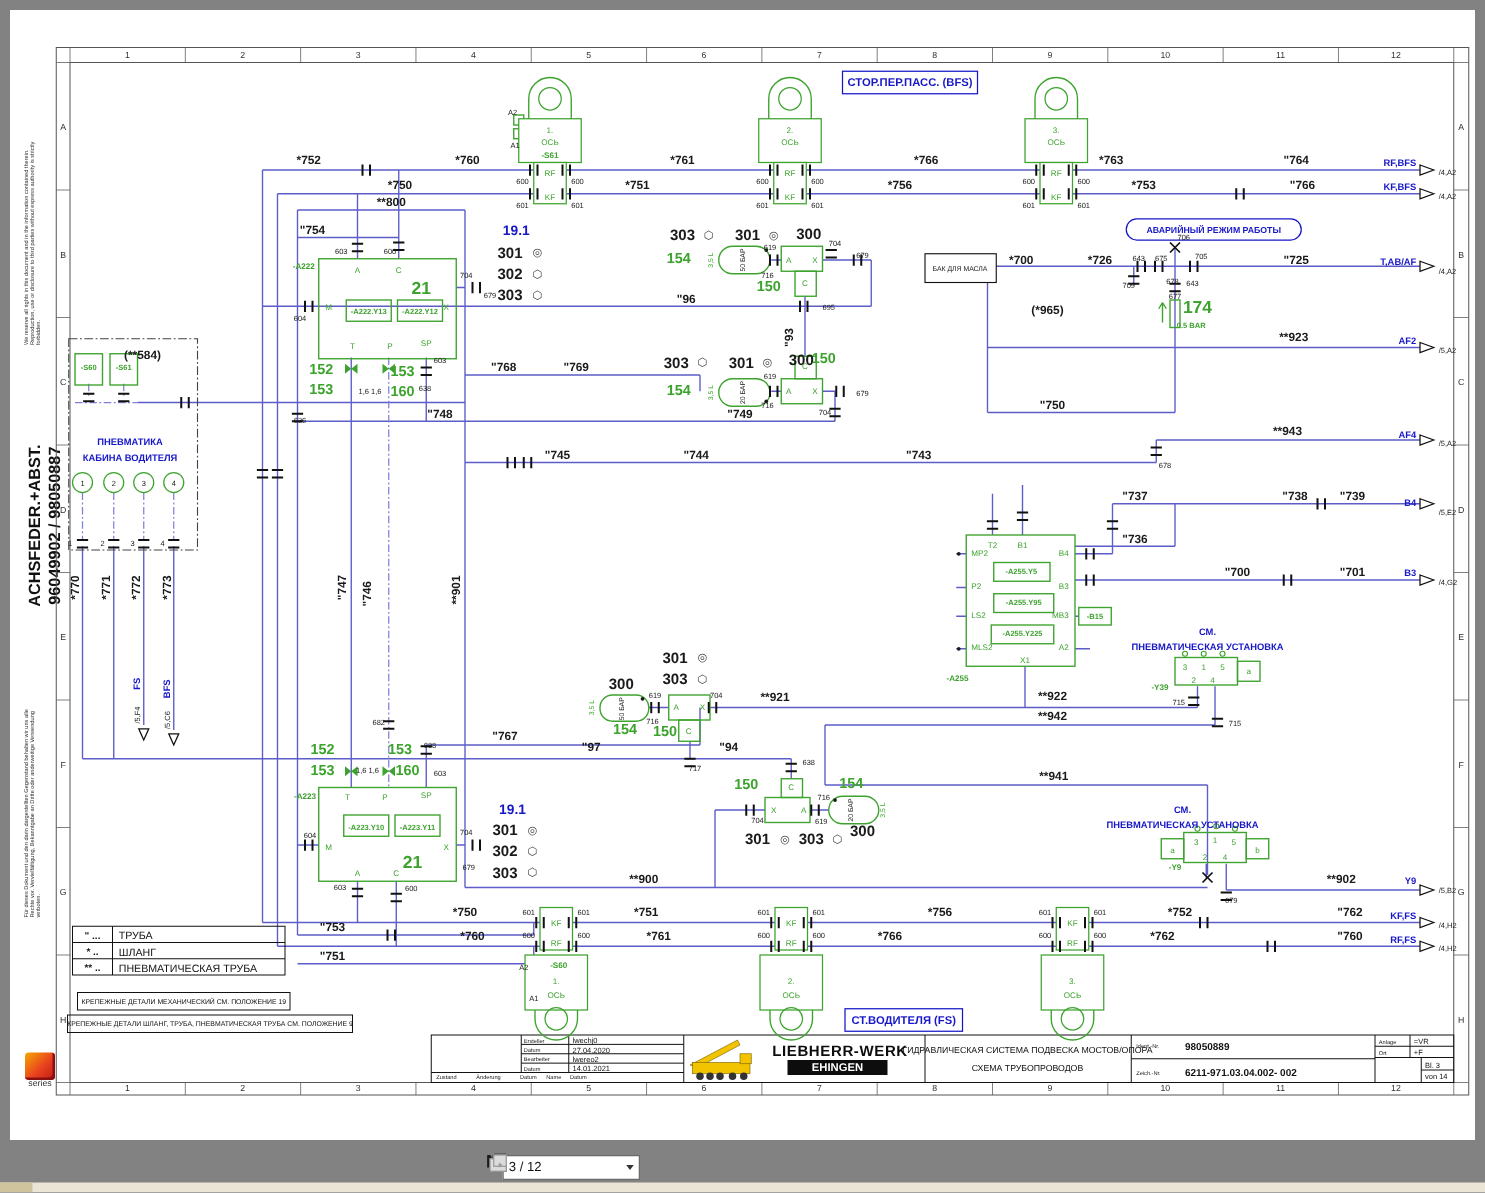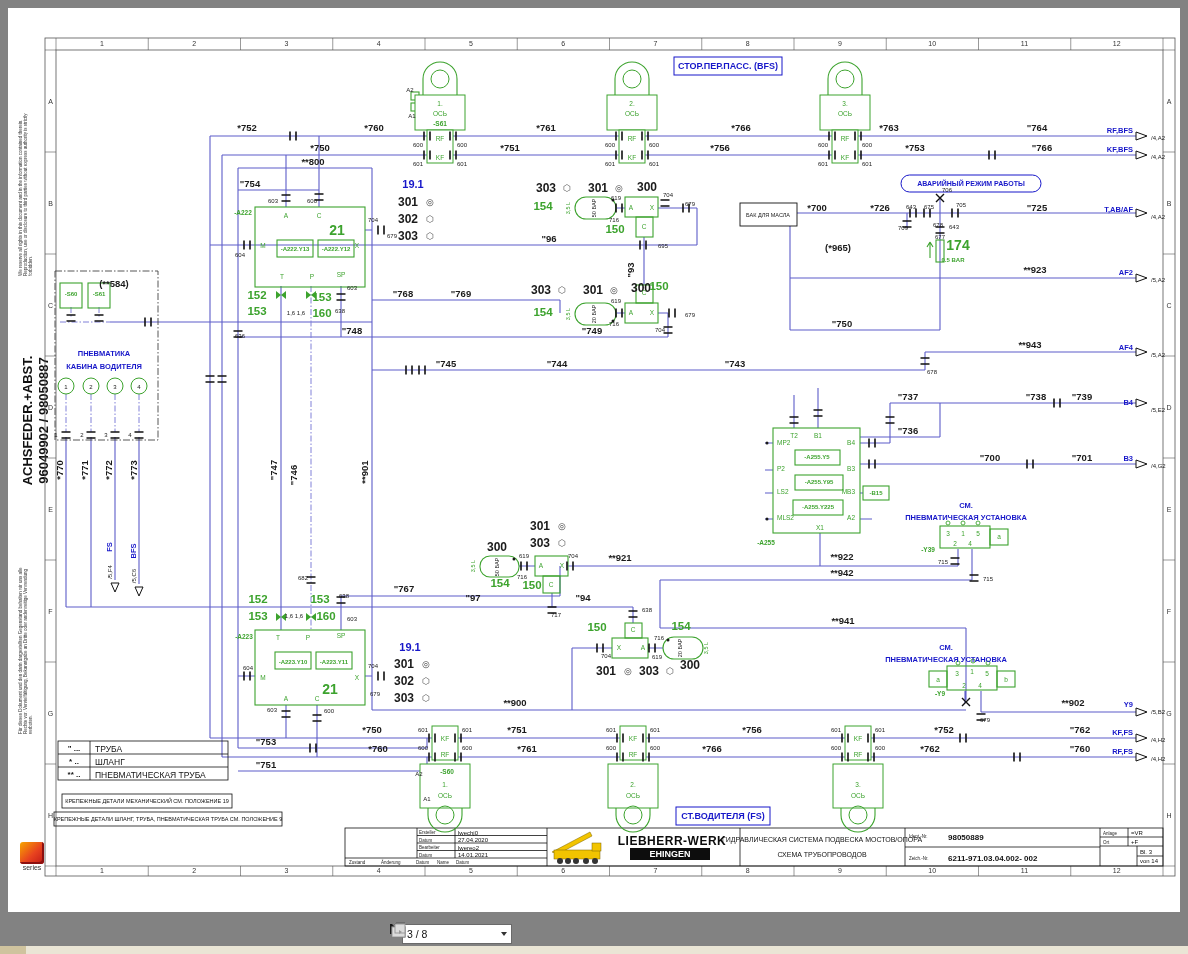--- a/index.html
+++ b/index.html
@@ -694,21 +694,21 @@
           <rect x="2" y="2" width="2.5" height="10" fill="#1a1a1a"></rect>
           <polygon points="15,2 6,7 15,12" fill="#1a1a1a"></polygon>
         </svg>
     </button>
     <button class="navbtn">
       <svg width="13" height="14">
           <polygon points="11,2 2,7 11,12" fill="#1a1a1a"></polygon>
         </svg>
     </button>
     <div id="pagebox">
-      <span>3 / 8</span>
+      <span>3 / 12</span>
       <span class="caret"></span>
     </div>
     <button class="navbtn">
       <svg width="13" height="14">
           <polygon points="2,2 11,7 2,12" fill="#1a1a1a"></polygon>
         </svg>
     </button>
     <button class="navbtn">
       <svg width="17" height="14">
           <polygon points="2,2 11,7 2,12" fill="#1a1a1a"></polygon>

